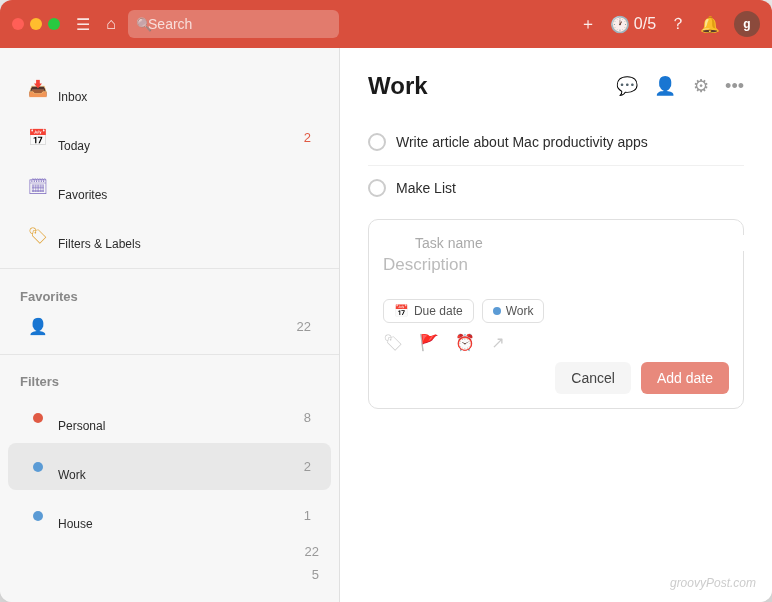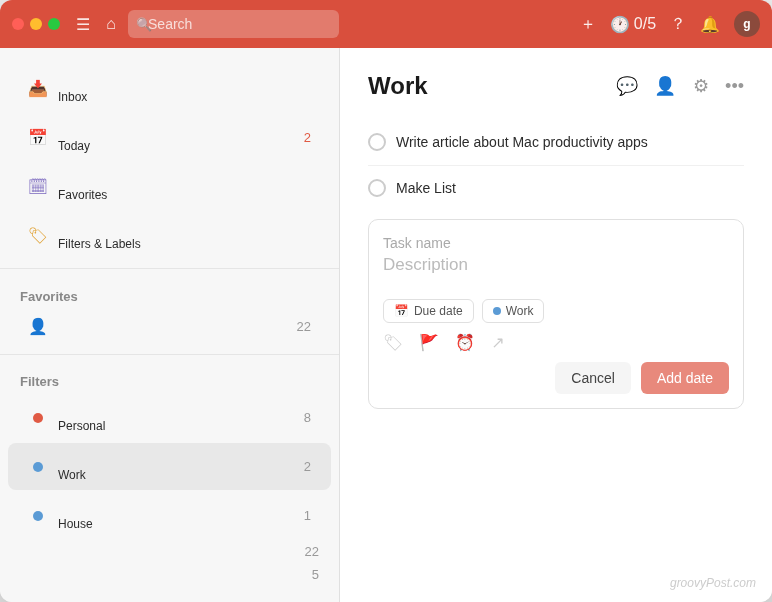--- a/index.html
+++ b/index.html
@@ -265,20 +265,21 @@
       margin-top: 8px;
     }
     .task-name-input {
       width: 100%;
       border: none;
       outline: none;
       font-size: 14px;
       color: #2c2c2c;
       font-family: inherit;
       margin-bottom: 4px;
+      margin-left: 32px;
     }
     .task-name-input::placeholder { color: #aaa; }
     .task-desc-input {
       width: 100%;
       border: none;
       outline: none;
       font-size: 17px;
       color: #aaa;
       font-family: inherit;
       margin-bottom: 24px;

